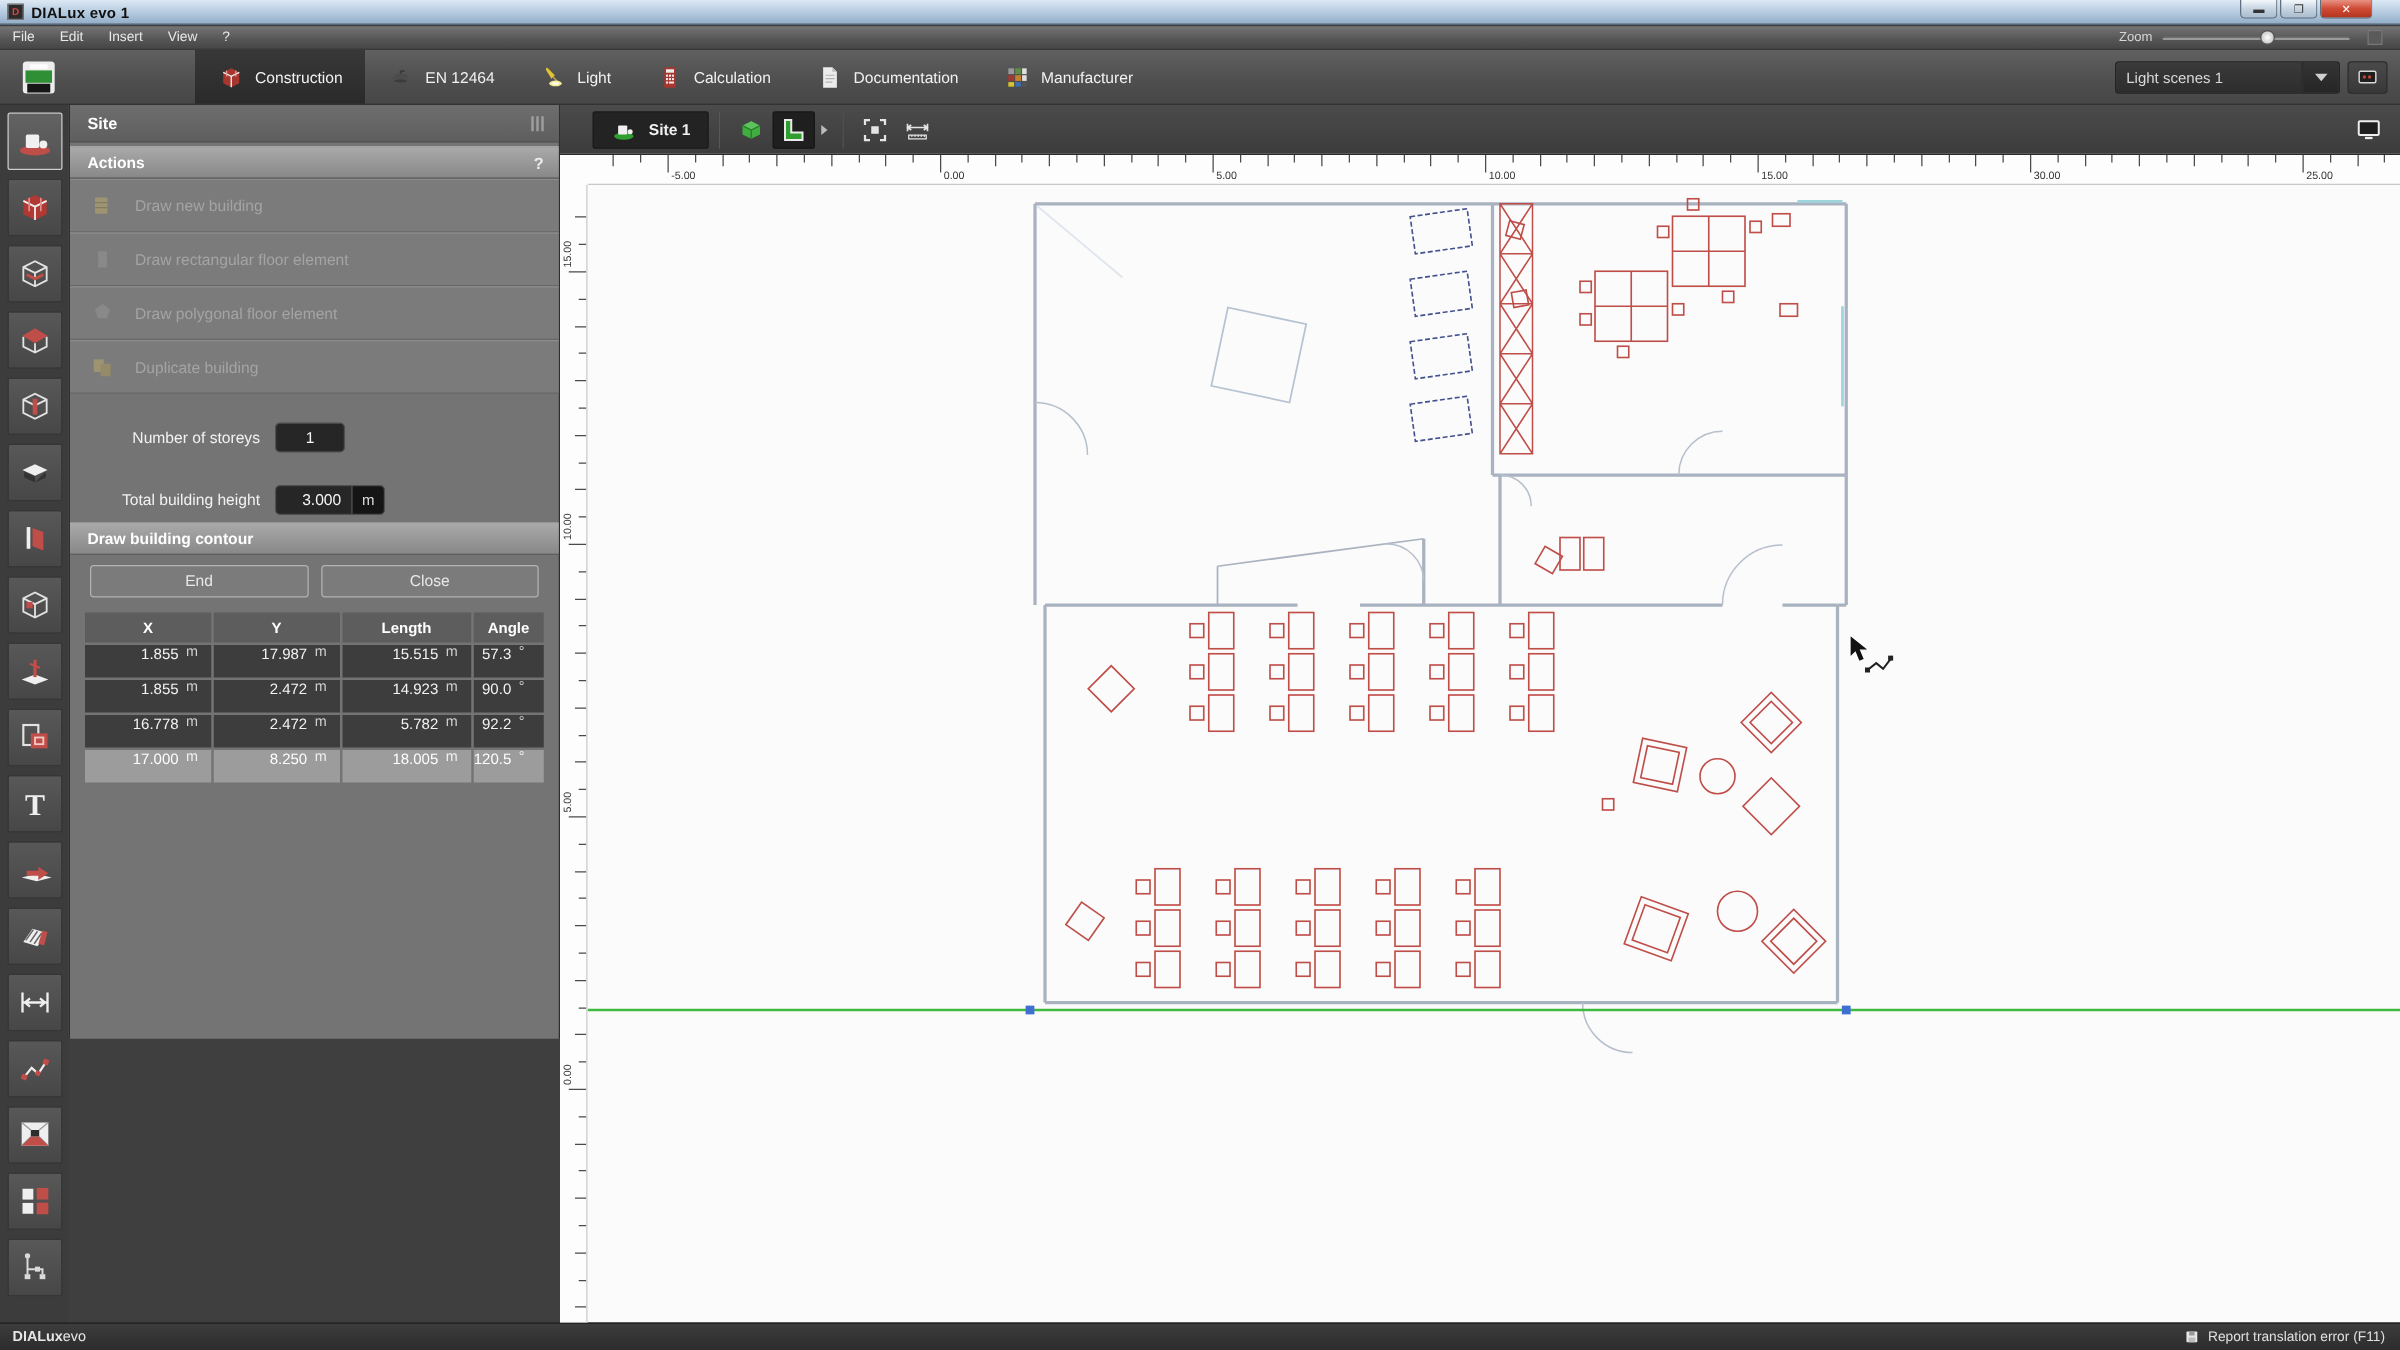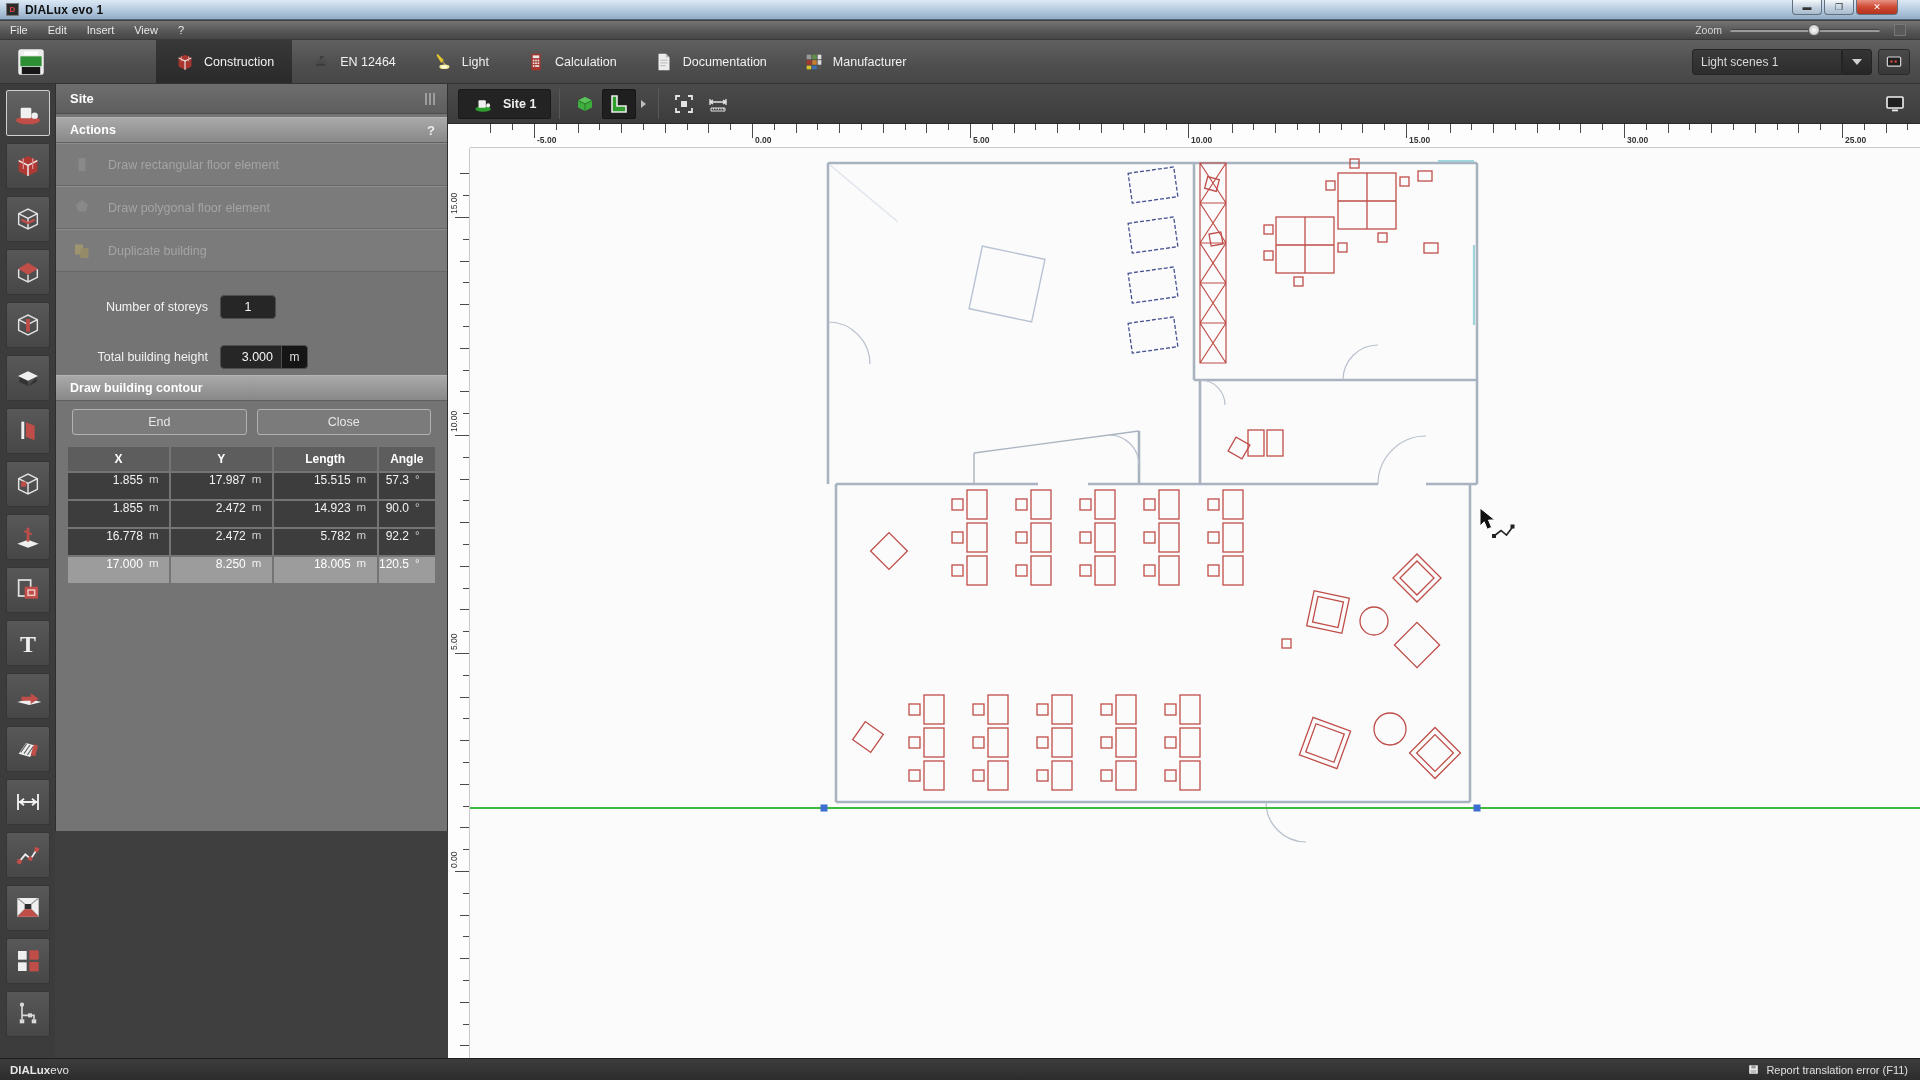--- a/index.html
+++ b/index.html
@@ -98,33 +98,33 @@
   .ctable .val { flex:1; text-align:right; padding-right:6px; display:block;}
   .ctable .unit { width:20px; color:#cfcfcf; font-size:11.5px;}
   .ctable .c0{width:102px;} .ctable .c1{width:102px;} .ctable .c2{width:104px;} .ctable .c3{width:57px;}
   .ctable .trow.hl .td { background:#9c9c9c; color:#ffffff;}
   .ctable .trow.hl .unit { color:#f0f0f0;}
 
   
   .canvas { position:absolute; left:448px; top:84px; width:1472px; height:974px; background:#fbfbfc;}
   .canvas-toolbar { position:absolute; left:0; top:0; width:100%; height:40px;
     background:linear-gradient(#4b4b4b,#3c3c3c); border-bottom:1px solid #2a2a2a; display:flex; align-items:center; z-index:5;}
-  .site-tab { height:30px; margin-left:10px; background:#232323; border:1px solid #1a1a1a; border-radius:2px;
+  .site-tab { height:30px; margin-left:26px; background:#232323; border:1px solid #1a1a1a; border-radius:2px;
     display:flex; align-items:center; gap:8px; padding:0 14px; color:#f0f0f0; font-size:12.5px; font-weight:bold;}
   .site-tab svg{width:22px;height:22px;}
   .ctb-sep { width:1px; height:30px; background:#2c2c2c; border-right:1px solid #585858; margin:0 8px;}
   .ctb-btn { width:34px; height:30px; display:flex; align-items:center; justify-content:center; border-radius:2px;}
   .ctb-btn.active { background:#1f1f1f; border:1px solid #161616;}
   .ctb-btn svg{ width:24px; height:24px;}
   .ctb-flyout { width:14px; height:30px; display:flex; align-items:center; justify-content:center;}
   .ctb-flyout i{ width:0;height:0;border-top:4px solid transparent;border-bottom:4px solid transparent;
     border-left:5px solid #bdbdbd;}
   .ctb-right { position:absolute; right:8px; top:5px;}
   .ruler-h { position:absolute; left:22px; top:40px; right:0; height:24px; background:#fdfdfe;
-    border-bottom:1px solid #c9c9c9; z-index:4; overflow:hidden;font-weight:bold;}
+    border-bottom:1px solid #c9c9c9; z-index:4; overflow:hidden;}
   .ruler-v { position:absolute; left:0; top:64px; bottom:0; width:22px; background:#fdfdfe;
     border-right:1px solid #c9c9c9; z-index:4; overflow:hidden;}
   .tick-h { position:absolute; top:0; width:1px; background:#4a4a4a;}
   .tick-v { position:absolute; right:0; height:1px; background:#4a4a4a;}
   .rlabel-h { position:absolute; top:11px; font-size:8.5px; color:#333;}
   .rlabel-v { position:absolute; left:1px; font-size:8.5px; color:#333; transform:rotate(-90deg);
     transform-origin:left top; white-space:nowrap;}
   .corner { position:absolute; left:0; top:40px; width:22px; height:24px; background:#fdfdfe; z-index:5;}
   #plan { position:absolute; left:0; top:0; z-index:1;}
 
@@ -392,20 +392,27 @@
           <i></i>
           <i></i>
           <i></i>
         </div>
     </div>
     <div class="section-header">
       <span>Actions</span>
       <span class="section-help">?</span>
     </div>
     <div id="action-items">
+        <div class="action-item">
+          <div class="act-ico"><svg viewBox="0 0 24 24" width="24" height="24">
+              <rect x="6" y="5" width="10" height="13" rx="1" fill="#c9b469"></rect>
+              <path d="M6 9h10M6 13h10" stroke="#8c7d45"></path>
+            </svg></div>
+          <span class="act-label">Draw new building</span>
+        </div>
         <div class="action-item">
           <div class="act-ico"><svg viewBox="0 0 24 24" width="24" height="24">
               <rect x="8.5" y="5" width="7" height="13" fill="#9a9a9a"></rect>
             </svg></div>
           <span class="act-label">Draw rectangular floor element</span>
         </div>
         <div class="action-item">
           <div class="act-ico"><svg viewBox="0 0 24 24" width="24" height="24">
               <path d="M12 4l6 4.5-2.3 7H8.3L6 8.5z" fill="#9a9a9a"></path>
             </svg></div>

